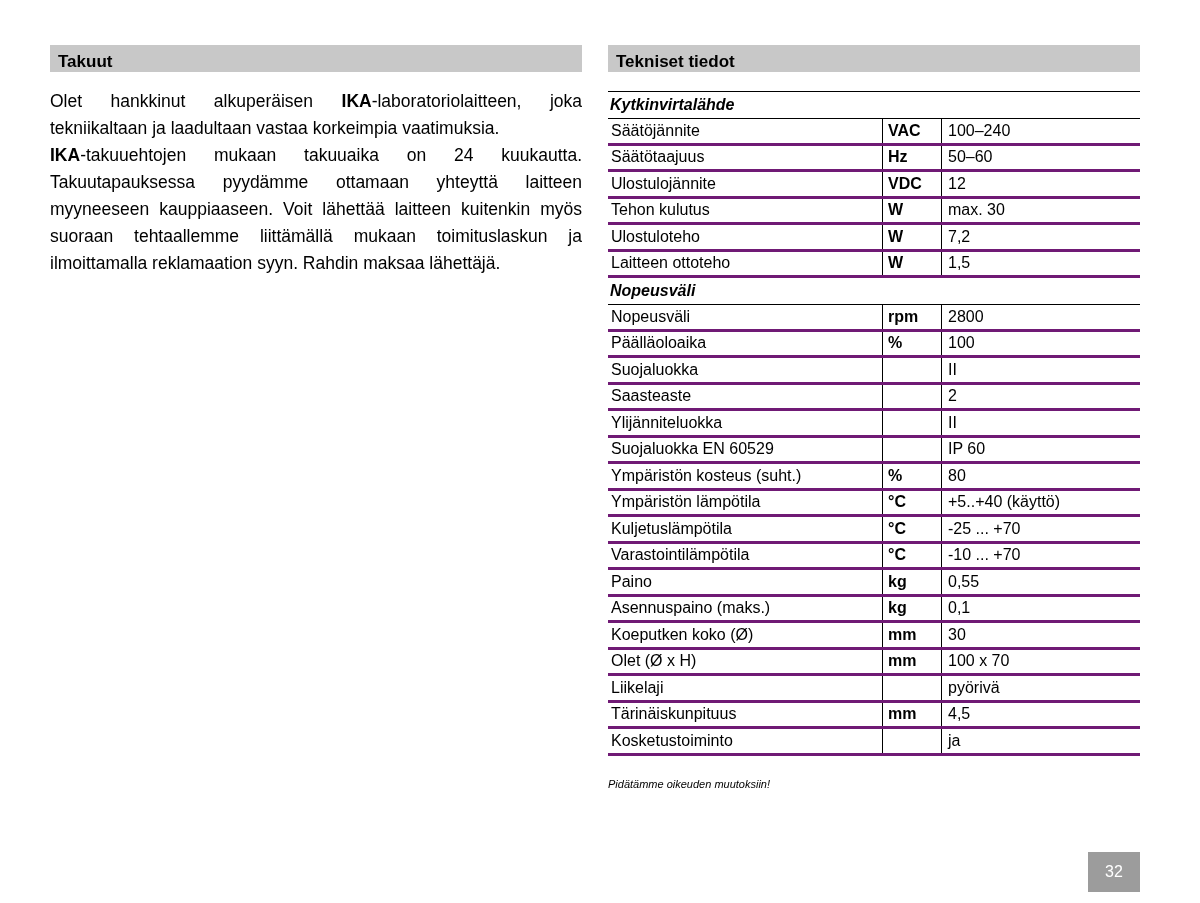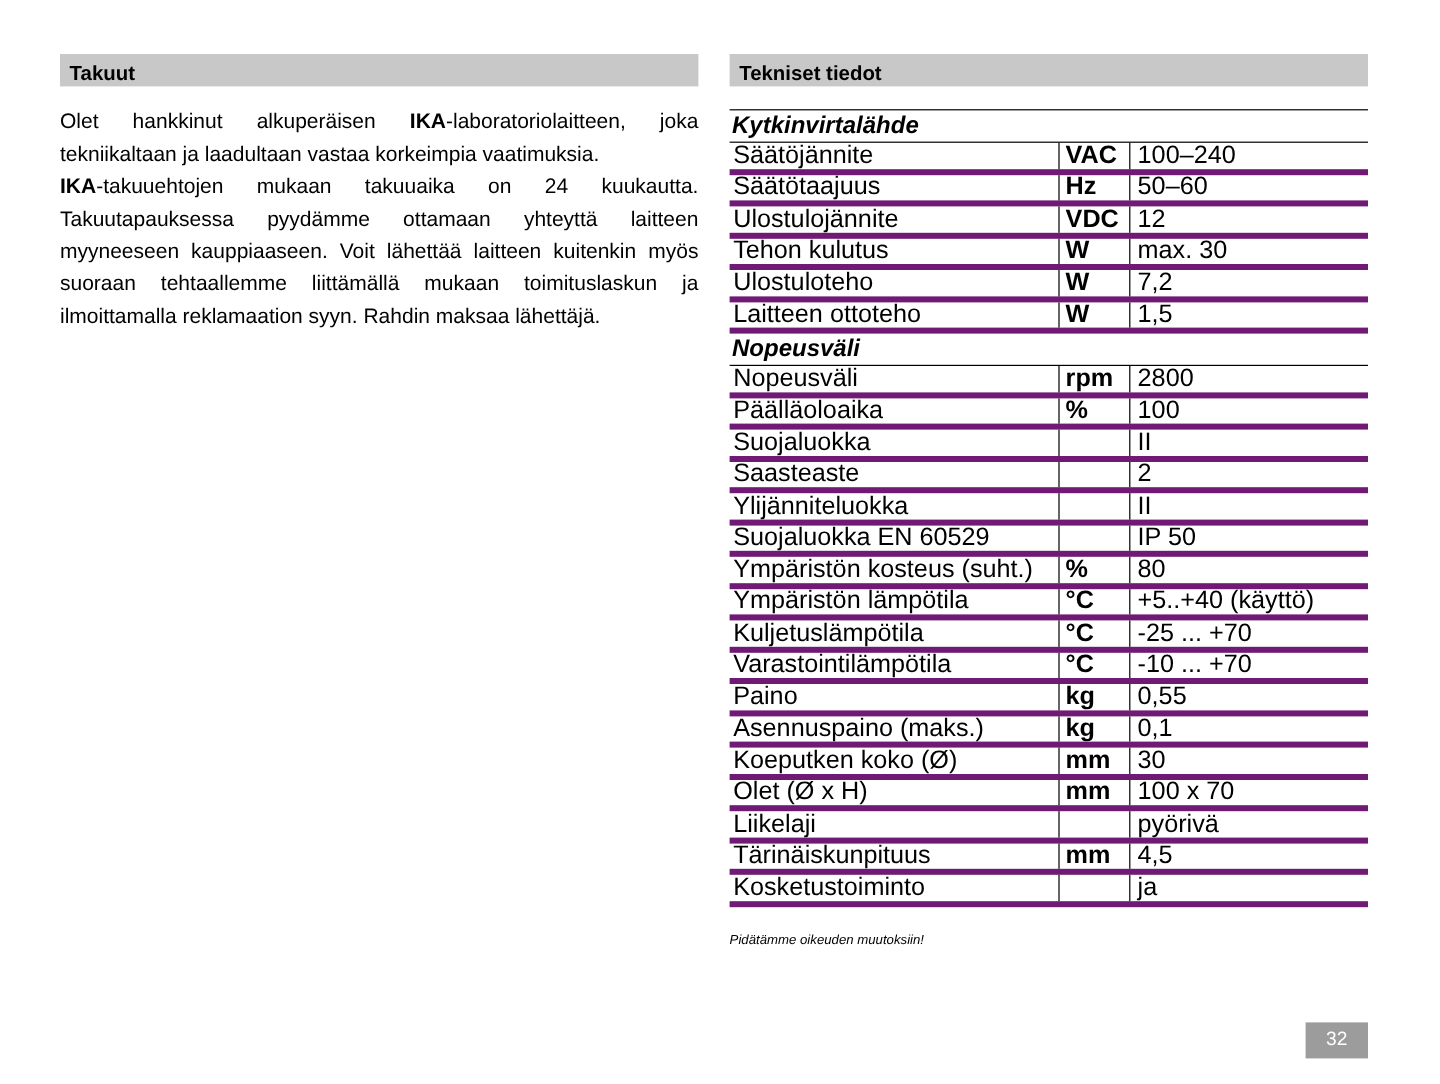--- a/index.html
+++ b/index.html
@@ -32,35 +32,35 @@
     text-align: justify;
   }
   .body-text p { margin: 0; }
   .b { font-weight: bold; }
 
   .tech-table {
     margin-top: 19px;
     border-top: 1px solid #000;
   }
   .t-section {
-    font-size: 20px;
+    font-size: 16px;
     font-weight: bold;
     font-style: italic;
     height: 27px;
     display: flex;
     align-items: center;
     padding-left: 2px;
     border-bottom: 1px solid #000;
   }
   .t-row {
     display: flex;
     align-items: stretch;
     height: 26.5px;
-    border-bottom: 5px solid #701a75;
-    font-size: 21px;
+    border-bottom: 3px solid #701a75;
+    font-size: 16px;
   }
   .t-cell { display: flex; align-items: center; }
   .t-name  { width: 274px; padding-left: 3px; }
   .t-unit  {
     width: 60px;
     padding-left: 5px;
     font-weight: bold;
     border-left: 1px solid #000;
     border-right: 1px solid #000;
   }
@@ -70,21 +70,21 @@
     margin-top: 22px;
     font-size: 11px;
     font-style: italic;
   }
 
   .page-number-box {
     position: absolute;
     left: 1088px;
     top: 852px;
     width: 52px;
-    height: 30px;
+    height: 40px;
     background: #9c9c9c;
     color: #ffffff;
     font-size: 16px;
     display: flex;
     align-items: center;
     justify-content: center;
   }
 </style>
 </head>
 <body>
@@ -161,21 +161,21 @@
     <div class="t-cell t-value">2</div>
   </div>
         <div class="t-row">
     <div class="t-cell t-name">Ylijänniteluokka</div>
     <div class="t-cell t-unit"></div>
     <div class="t-cell t-value">II</div>
   </div>
         <div class="t-row">
     <div class="t-cell t-name">Suojaluokka EN 60529</div>
     <div class="t-cell t-unit"></div>
-    <div class="t-cell t-value">IP 50</div>
+    <div class="t-cell t-value">IP 60</div>
   </div>
         <div class="t-row">
     <div class="t-cell t-name">Ympäristön kosteus (suht.)</div>
     <div class="t-cell t-unit">%</div>
     <div class="t-cell t-value">80</div>
   </div>
         <div class="t-row">
     <div class="t-cell t-name">Ympäristön lämpötila</div>
     <div class="t-cell t-unit">°C</div>
     <div class="t-cell t-value">+5..+40 (käyttö)</div>

